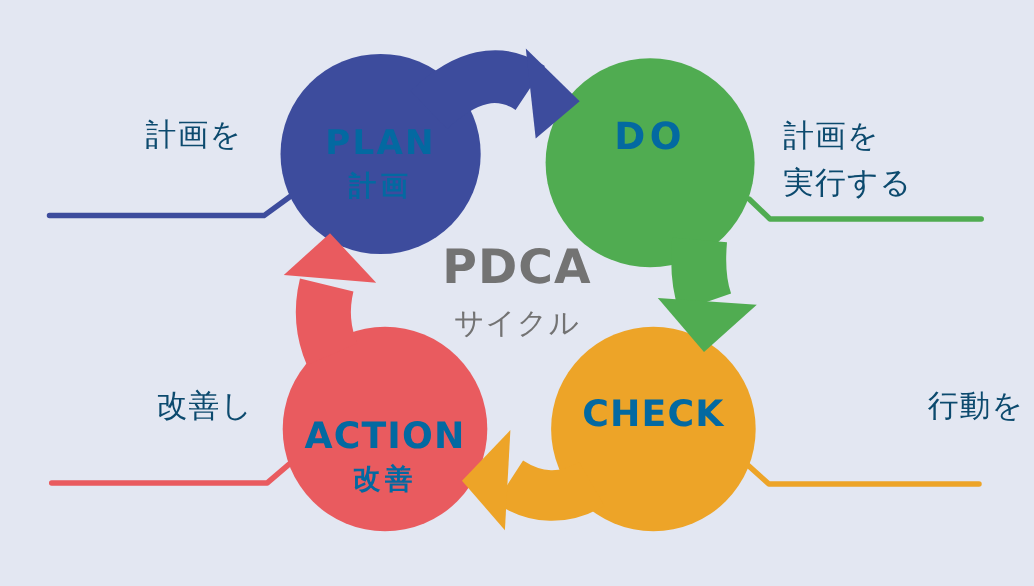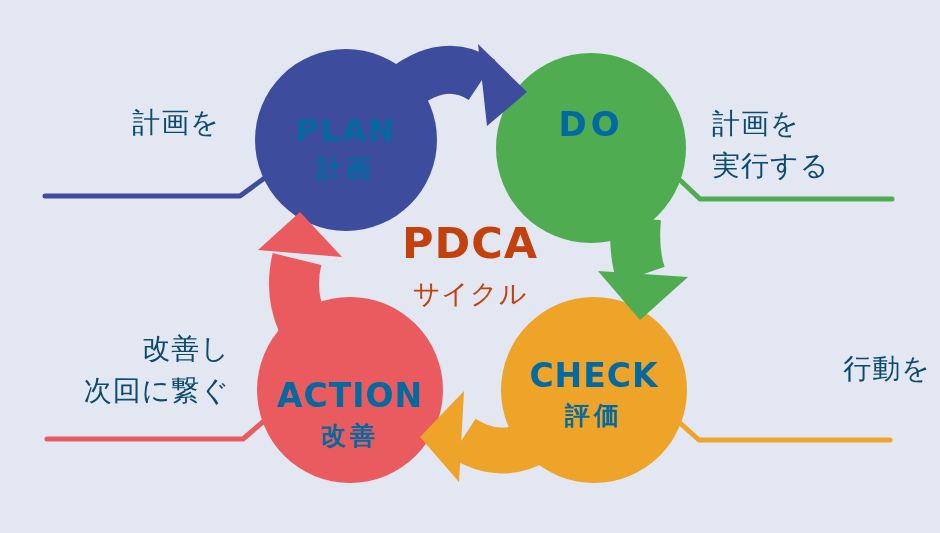--- a/index.html
+++ b/index.html
@@ -48,21 +48,21 @@
   .step-check { left: 494px; top: 356px; }
   .step-check .en { font-size: 33px; letter-spacing: 1px; }
   .step-action{ left: 250px; top: 356px; margin-top: 20px; }
   .step-action .en{ font-size: 33px; letter-spacing: 1px; }
 
   
   .center-title {
     left: 370px; top: 218px;
     width: 200px;
     text-align: center;
-    color: #c2410c;
+    color: #737373;
   }
   .center-title .main {
     font-size: 43px;
     font-weight: bold;
     letter-spacing: 1px;
   }
   .center-title .sub {
     font-size: 27px;
     font-weight: 400;
     letter-spacing: 1px;
@@ -73,21 +73,21 @@
   .annotation {
     font-size: 28px;
     font-weight: 400;
     line-height: 42px;
     letter-spacing: 1px;
     color: #0c4a6e;
   }
   .ann-plan   { left: 40px;  top: 102px; width: 180px; text-align: right; }
   .ann-do     { left: 712px; top: 103px; width: 220px; text-align: left; }
   .ann-check  { left: 711px; top: 348px; width: 220px; text-align: right; }
-  .ann-action { left: 50px;  top: 328px; width: 180px; text-align: right; }
+  .ann-action { left: 50px;  top: 348px; width: 180px; text-align: right; }
 </style>
 </head>
 <body>
 
 <div class="stage">
 
   <svg width="940" height="533" viewBox="0 0 940 533">
 
     <rect x="0" y="0" width="940" height="533" fill="#E3E7F2"></rect>
 
@@ -116,21 +116,20 @@
 
   <div class="overlay step-label step-plan">
     <div class="en">PLAN</div>
     <div class="ja">計画</div>
   </div>
   <div class="overlay step-label step-do">
     <div class="en">DO</div>
   </div>
   <div class="overlay step-label step-check">
     <div class="en">CHECK</div>
-    <div class="ja">評価</div>
   </div>
   <div class="overlay step-label step-action">
     <div class="en">ACTION</div>
     <div class="ja">改善</div>
   </div>
 
   <div class="overlay center-title">
     <div class="main">PDCA</div>
     <div class="sub">サイクル</div>
   </div>
@@ -140,16 +139,15 @@
   </div>
   <div class="overlay annotation ann-do">
     <div>計画を</div>
     <div>実行する</div>
   </div>
   <div class="overlay annotation ann-check">
     <div>行動を</div>
   </div>
   <div class="overlay annotation ann-action">
     <div>改善し</div>
-    <div>次回に繋ぐ</div>
   </div>
 
 </div>
 
 </body></html>

